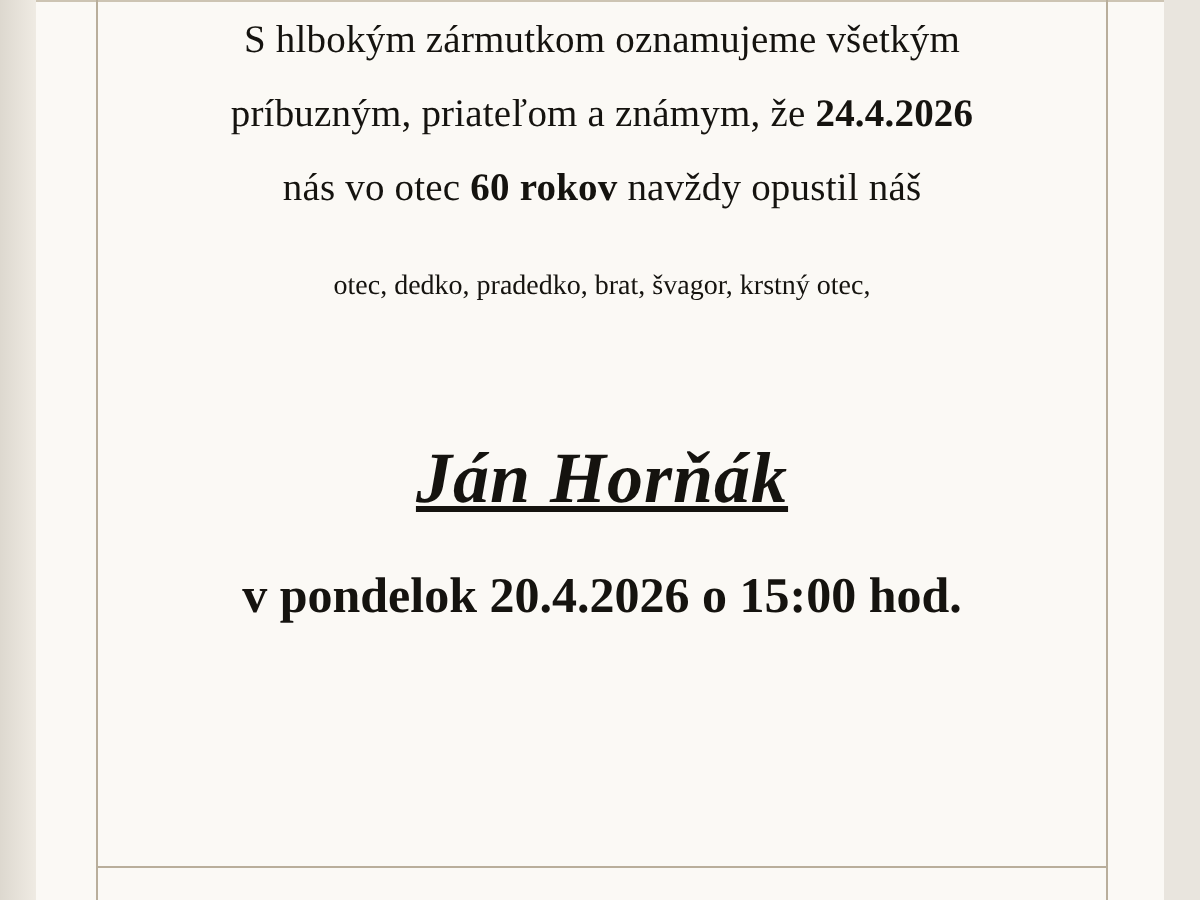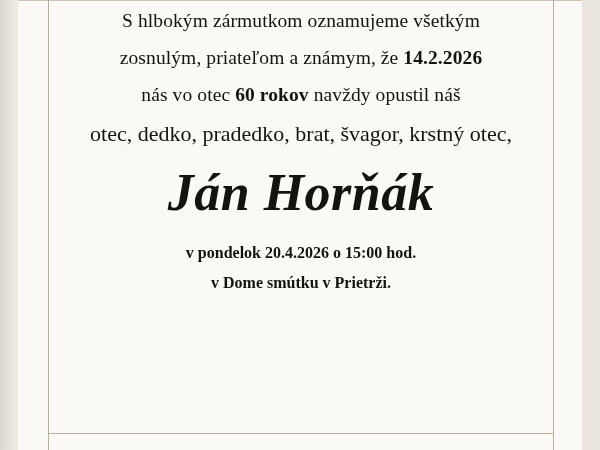--- a/index.html
+++ b/index.html
@@ -88,41 +88,42 @@
   .intro {
     font-size: 19.5px;
     line-height: 37px;
     margin-top: 2px;
     letter-spacing: 0.1px;
   }
   .intro .b {
     font-weight: bold;
   }
   .roles {
-    font-size: 22px;
+    font-size: 14px;
     line-height: 37px;
-    margin-top: 2px;
+    margin-top: 12px;
   }
   .name {
-    font-size: 52px;
+    font-size: 36px;
     font-weight: bold;
     font-style: italic;
     letter-spacing: 0.5px;
-    margin-top: 18px;
+    margin-top: 54px;
     margin-bottom: 6px;
     line-height: 46px;
+    text-decoration: underline;
   }
   .farewell {
     font-size: 19.5px;
     line-height: 30px;
     margin-top: 22px;
   }
   .line-strong {
     font-weight: bold;
-    font-size: 16px;
+    font-size: 25px;
     line-height: 30px;
   }
 </style>
 </head>
 <body>
 
 <div id="page">
 
   <div class="edge-left"></div>
   <div class="edge-right"></div>
@@ -134,33 +135,32 @@
     <div class="border-line border-bottom"></div>
     <div class="border-bottom2"></div>
 
     <div class="content">
 
       <div class="intro">
         <div>
           <span>S hlbokým zármutkom oznamujeme všetkým</span>
         </div>
         <div>
-          <span>zosnulým, priateľom a známym, že </span><span class="b">14.2.2026</span>
+          <span>príbuzným, priateľom a známym, že </span><span class="b">24.4.2026</span>
         </div>
         <div>
           <span>nás vo otec </span><span class="b">60 rokov</span><span> navždy opustil náš</span>
         </div>
       </div>
 
       <div class="roles">
         <div>otec, dedko, pradedko, brat, švagor, krstný otec,</div>
       </div>
 
       <div class="name">Ján Horňák</div>
 
       <div class="farewell">
         <div class="line-strong">v pondelok 20.4.2026 o 15:00 hod.</div>
-        <div class="line-strong">v Dome smútku v Prietrži.</div>
       </div>
 
     </div>
   </div>
 </div>
 
 </body></html>

